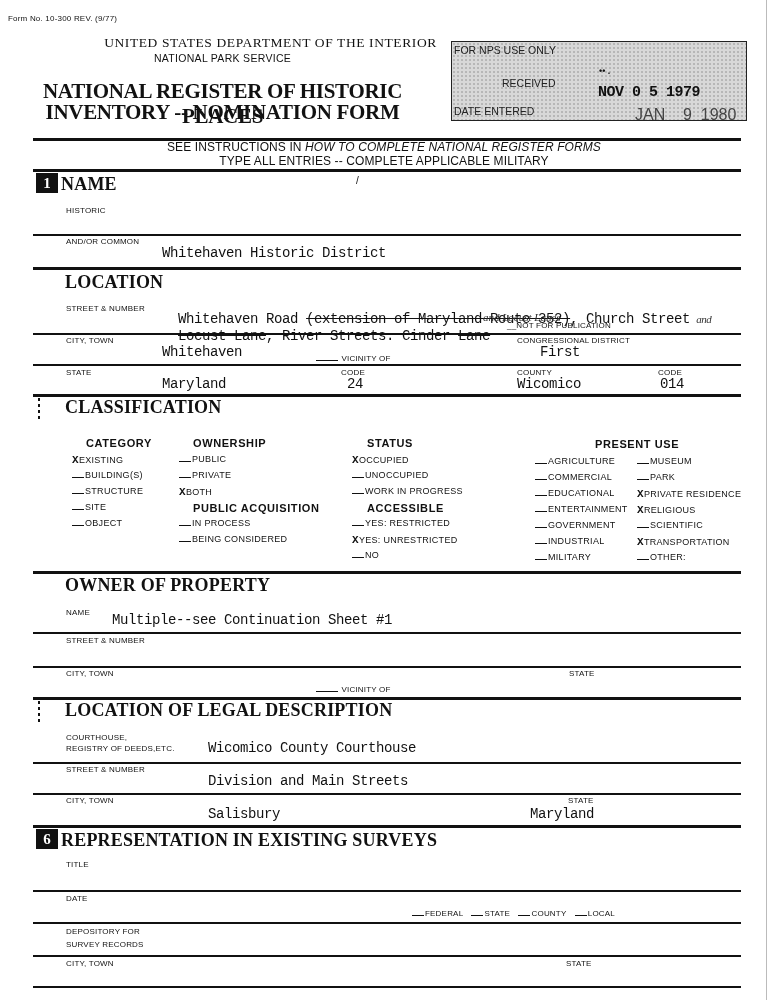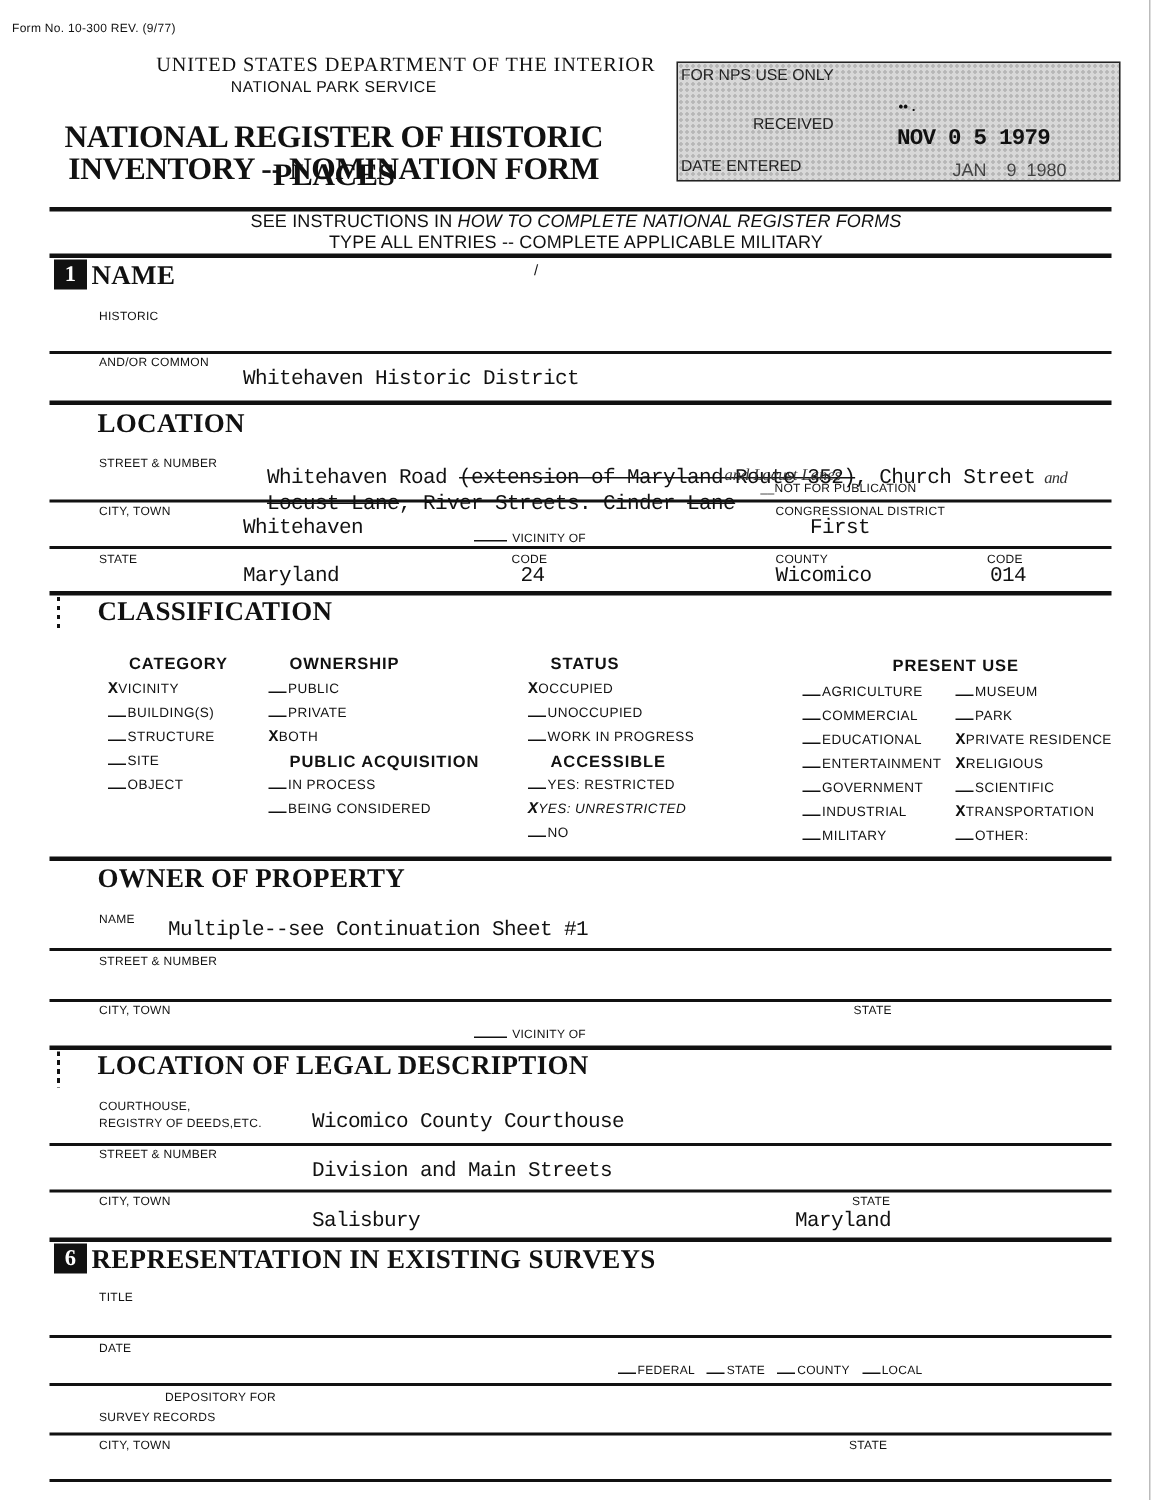--- a/index.html
+++ b/index.html
@@ -9,21 +9,21 @@
   .dept { left: 0; width: 445px; top: 35px; text-align: center; font-family: "Liberation Serif", serif; font-size: 13.5px; letter-spacing: 0.6px; padding-left: 48px; }
   .nps { left: 0; width: 445px; top: 52px; text-align: center; font-size: 10.5px; letter-spacing: 0.3px; }
   .title1 { left: 0; width: 445px; top: 79px; text-align: center; font-family: "Liberation Serif", serif; font-weight: bold; font-size: 21px; letter-spacing: -0.3px; }
   .title2 { left: 0; width: 445px; top: 100px; text-align: center; font-family: "Liberation Serif", serif; font-weight: bold; font-size: 21px; letter-spacing: -0.3px; }
   .npsbox { left: 451px; top: 41px; width: 294px; height: 78px; border: 1.5px solid #222;
     background-color: #d8d8d8;
     background-image: radial-gradient(circle, rgba(120,120,120,0.35) 1px, transparent 1.4px);
     background-size: 4px 4px; }
   .npsbox .lbl { position: absolute; left: 2px; font-size: 10.5px; color: #222; }
   .stamp { position: absolute; font-family: "Liberation Mono", monospace; font-weight: bold; font-size: 15px; letter-spacing: -0.5px; color: #111; }
-  .stamp2 { position: absolute; font-family: "Liberation Sans", sans-serif; font-size: 12px; color: #444; }
+  .stamp2 { position: absolute; font-family: "Liberation Sans", sans-serif; font-size: 16px; color: #444; }
   .rule { position: absolute; left: 33px; width: 708px; background: #111; }
   .thick { height: 2.5px; }
   .thin { height: 1.5px; }
   .instr { left: 0; width: 768px; text-align: center; font-size: 12px; font-family: "Liberation Sans", sans-serif; letter-spacing: 0.1px; }
   .instr i { font-style: italic; }
   .sechead { font-family: "Liberation Serif", serif; font-weight: bold; font-size: 18px; letter-spacing: 0.2px; }
   .secnum { display: inline-block; background: #111; color: #fff; font-family: "Liberation Serif", serif; font-weight: bold; font-size: 15px; width: 22px; height: 20px; text-align: center; line-height: 20px; margin-right: 3px; vertical-align: 2px; }
   .lab { font-size: 8px; letter-spacing: 0.2px; color: #111; }
   .val { font-family: "Liberation Mono", monospace; font-size: 14px; letter-spacing: -0.4px; }
   .strike { text-decoration: line-through; }
@@ -98,21 +98,21 @@
 <div class="abs val" style="left:517px;top:376px;">Wicomico</div>
 <div class="abs lab" style="left:658px;top:368px;">CODE</div>
 <div class="abs val" style="left:660px;top:376px;">014</div>
 <div class="rule thick" style="top:394px;"></div>
 
 <div class="tick" style="top:398px;height:24px;"></div>
 <div class="abs sechead" style="left:65px;top:397px;">CLASSIFICATION</div>
 
 <div class="abs colhead" style="left:86px;top:437px;">CATEGORY</div>
 <div class="abs" style="left:72px;top:454px;">
-  <div class="opt" style="height:16px;"><span class="mark">X</span><span>VICINITY</span></div>
+  <div class="opt" style="height:16px;"><span class="mark">X</span><span>EXISTING</span></div>
   <div class="opt" style="height:16px;"><span class="dash"></span><span>BUILDING(S)</span></div>
   <div class="opt" style="height:16px;"><span class="dash"></span><span>STRUCTURE</span></div>
   <div class="opt" style="height:16px;"><span class="dash"></span><span>SITE</span></div>
   <div class="opt" style="height:16px;"><span class="dash"></span><span>OBJECT</span></div>
 </div>
 
 <div class="abs colhead" style="left:193px;top:437px;">OWNERSHIP</div>
 <div class="abs" style="left:179px;top:454px;">
   <div class="opt" style="height:16px;"><span class="dash"></span><span>PUBLIC</span></div>
   <div class="opt" style="height:16px;"><span class="dash"></span><span>PRIVATE</span></div>
@@ -126,21 +126,21 @@
 
 <div class="abs colhead" style="left:367px;top:437px;">STATUS</div>
 <div class="abs" style="left:352px;top:454px;">
   <div class="opt" style="height:16px;"><span class="mark">X</span><span>OCCUPIED</span></div>
   <div class="opt" style="height:16px;"><span class="dash"></span><span>UNOCCUPIED</span></div>
   <div class="opt" style="height:16px;"><span class="dash"></span><span>WORK IN PROGRESS</span></div>
 </div>
 <div class="abs colhead" style="left:367px;top:502px;">ACCESSIBLE</div>
 <div class="abs" style="left:352px;top:518px;">
   <div class="opt" style="height:16px;"><span class="dash"></span><span>YES: RESTRICTED</span></div>
-  <div class="opt" style="height:16px;font-style:italic;"><span class="mark">X</span><span>YES: UNRESTRICTED</span></div>
+  <div class="opt" style="height:16px;"><span class="mark">X</span><span>YES: UNRESTRICTED</span></div>
   <div class="opt" style="height:16px;"><span class="dash"></span><span>NO</span></div>
 </div>
 
 <div class="abs colhead" style="left:595px;top:438px;">PRESENT USE</div>
 <div class="abs" style="left:535px;top:456px;">
   <div class="opt" style="height:16px;"><span class="dash"></span><span>AGRICULTURE</span></div>
   <div class="opt" style="height:16px;"><span class="dash"></span><span>COMMERCIAL</span></div>
   <div class="opt" style="height:16px;"><span class="dash"></span><span>EDUCATIONAL</span></div>
   <div class="opt" style="height:16px;"><span class="dash"></span><span>ENTERTAINMENT</span></div>
   <div class="opt" style="height:16px;"><span class="dash"></span><span>GOVERNMENT</span></div>
@@ -192,18 +192,18 @@
 <div class="abs" style="left:162px;top:862px;width:560px;height:20px;"></div>
 <div class="rule thin" style="top:890px;"></div>
 <div class="abs lab" style="left:66px;top:894px;">DATE</div>
 <div class="abs lab" style="left:412px;top:909px;white-space:nowrap;">
   <span><span class="dash"></span><span>FEDERAL</span></span>
   <span style="margin-left:6px;"><span class="dash"></span><span>STATE</span></span>
   <span style="margin-left:6px;"><span class="dash"></span><span>COUNTY</span></span>
   <span style="margin-left:6px;"><span class="dash"></span><span>LOCAL</span></span>
 </div>
 <div class="rule thin" style="top:922px;"></div>
-<div class="abs lab" style="left:66px;top:927px;margin-left:44px;">DEPOSITORY FOR</div>
+<div class="abs lab" style="left:66px;top:927px;">DEPOSITORY FOR</div>
 <div class="abs lab" style="left:66px;top:940px;">SURVEY RECORDS</div>
 <div class="rule thin" style="top:955px;"></div>
 <div class="abs lab" style="left:66px;top:959px;">CITY, TOWN</div>
 <div class="abs lab" style="left:566px;top:959px;">STATE</div>
 <div class="rule thin" style="top:986px;"></div>
 
 </body></html>

